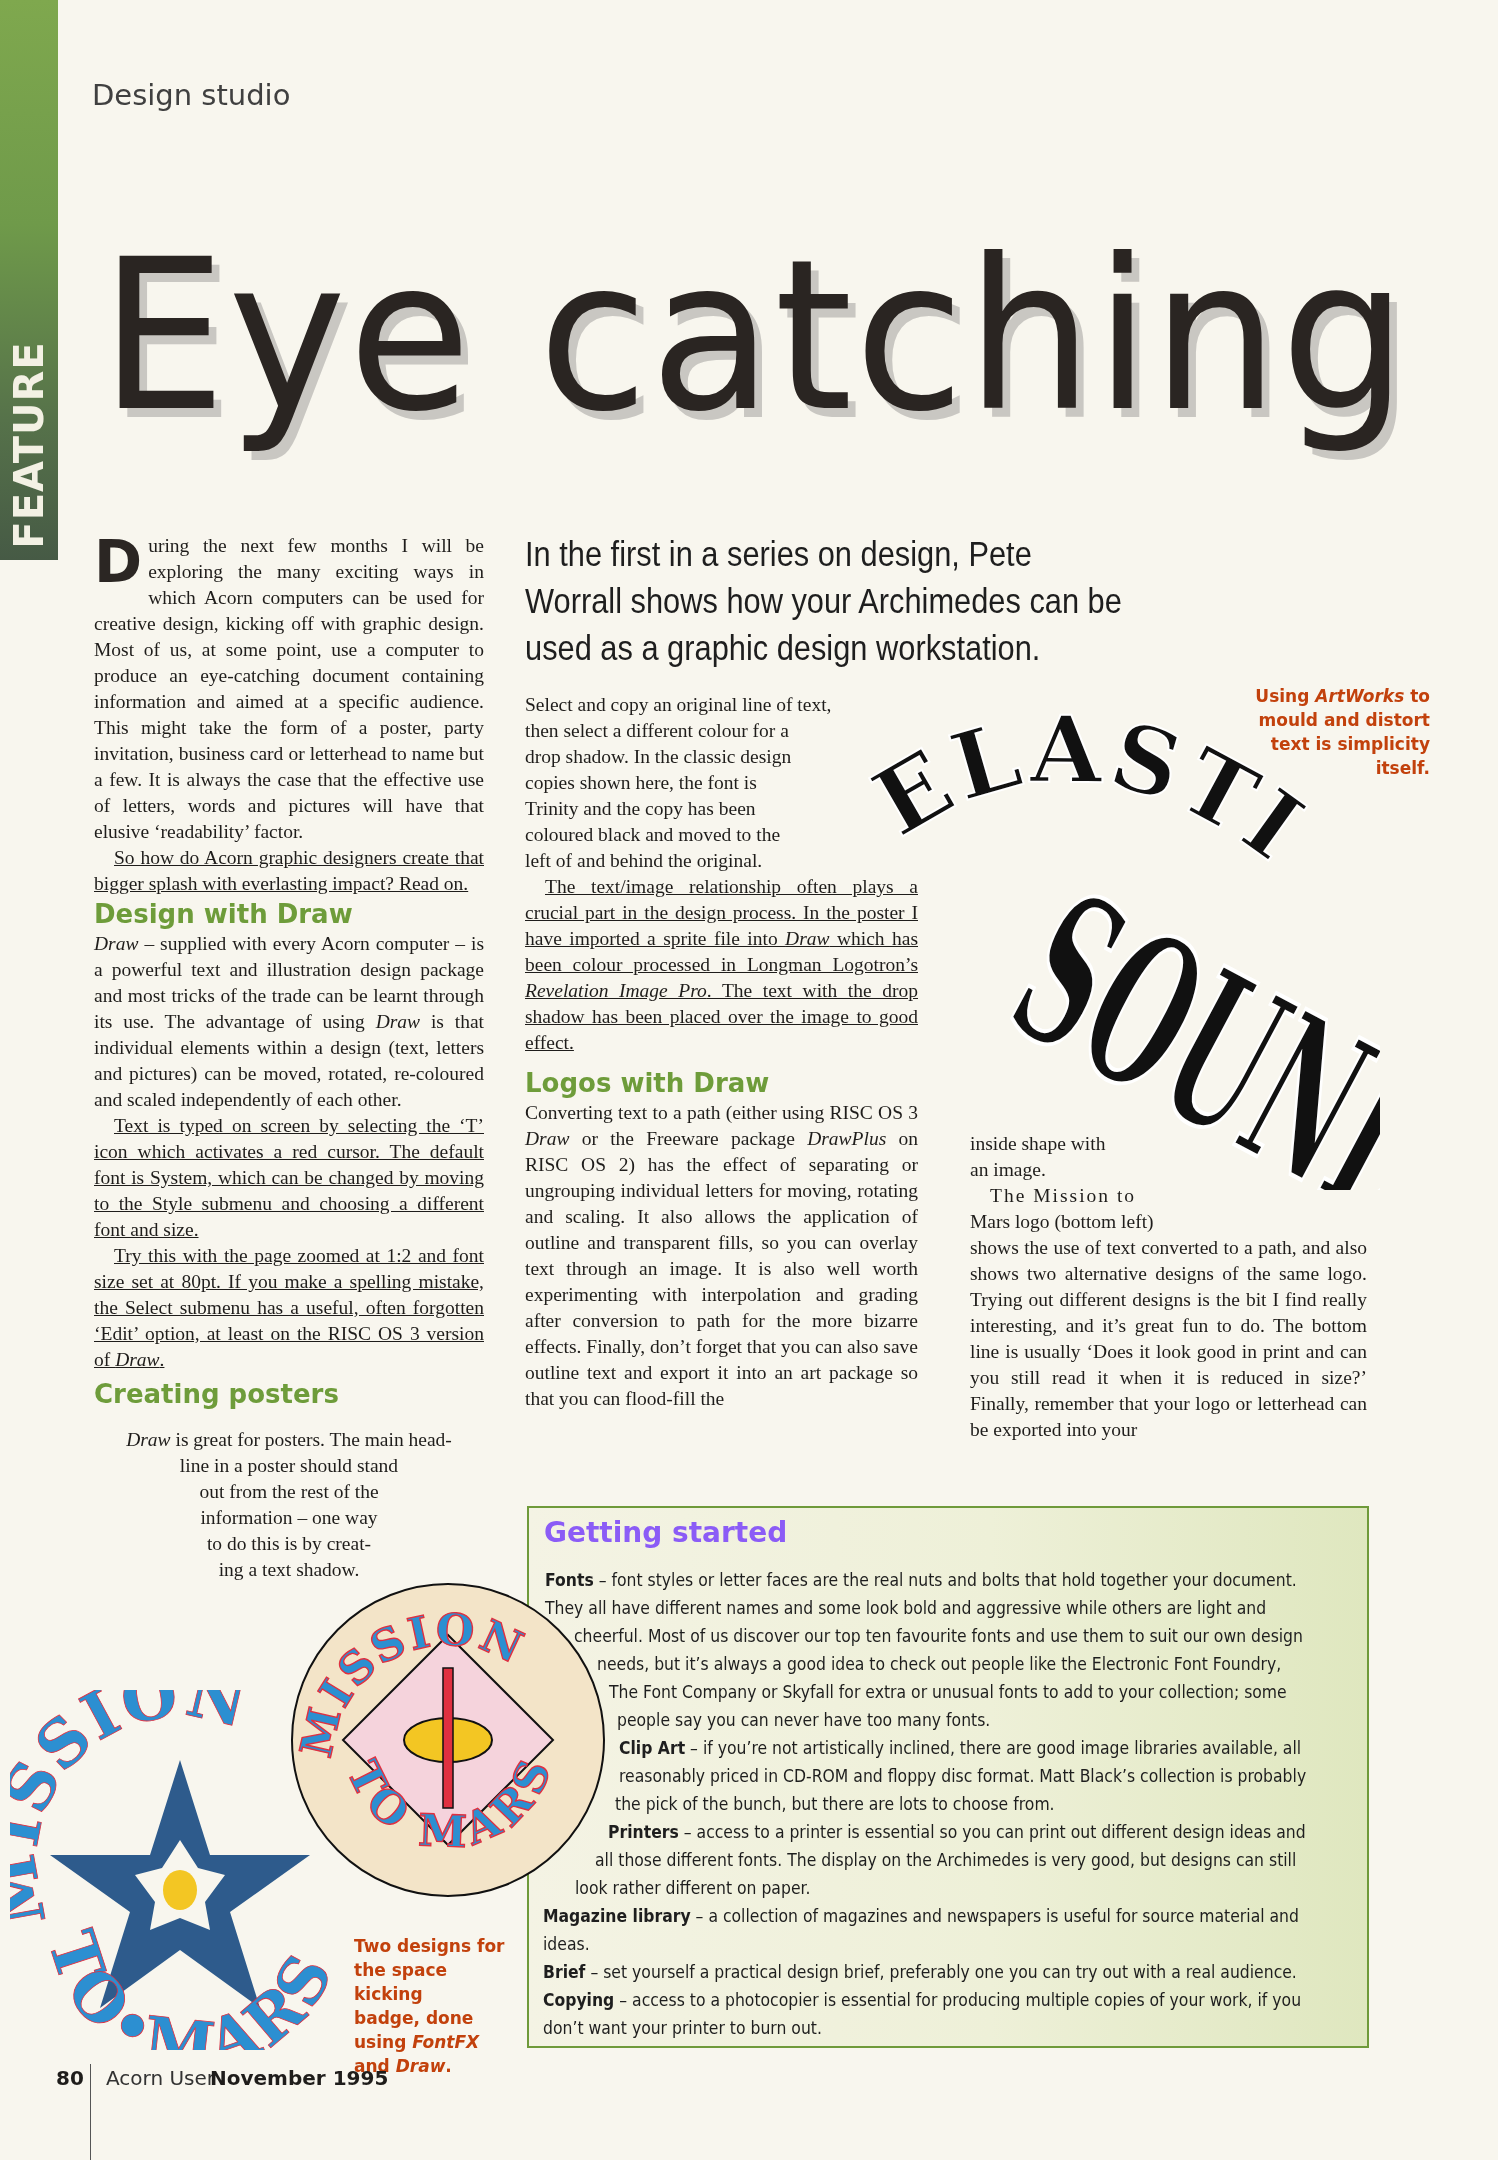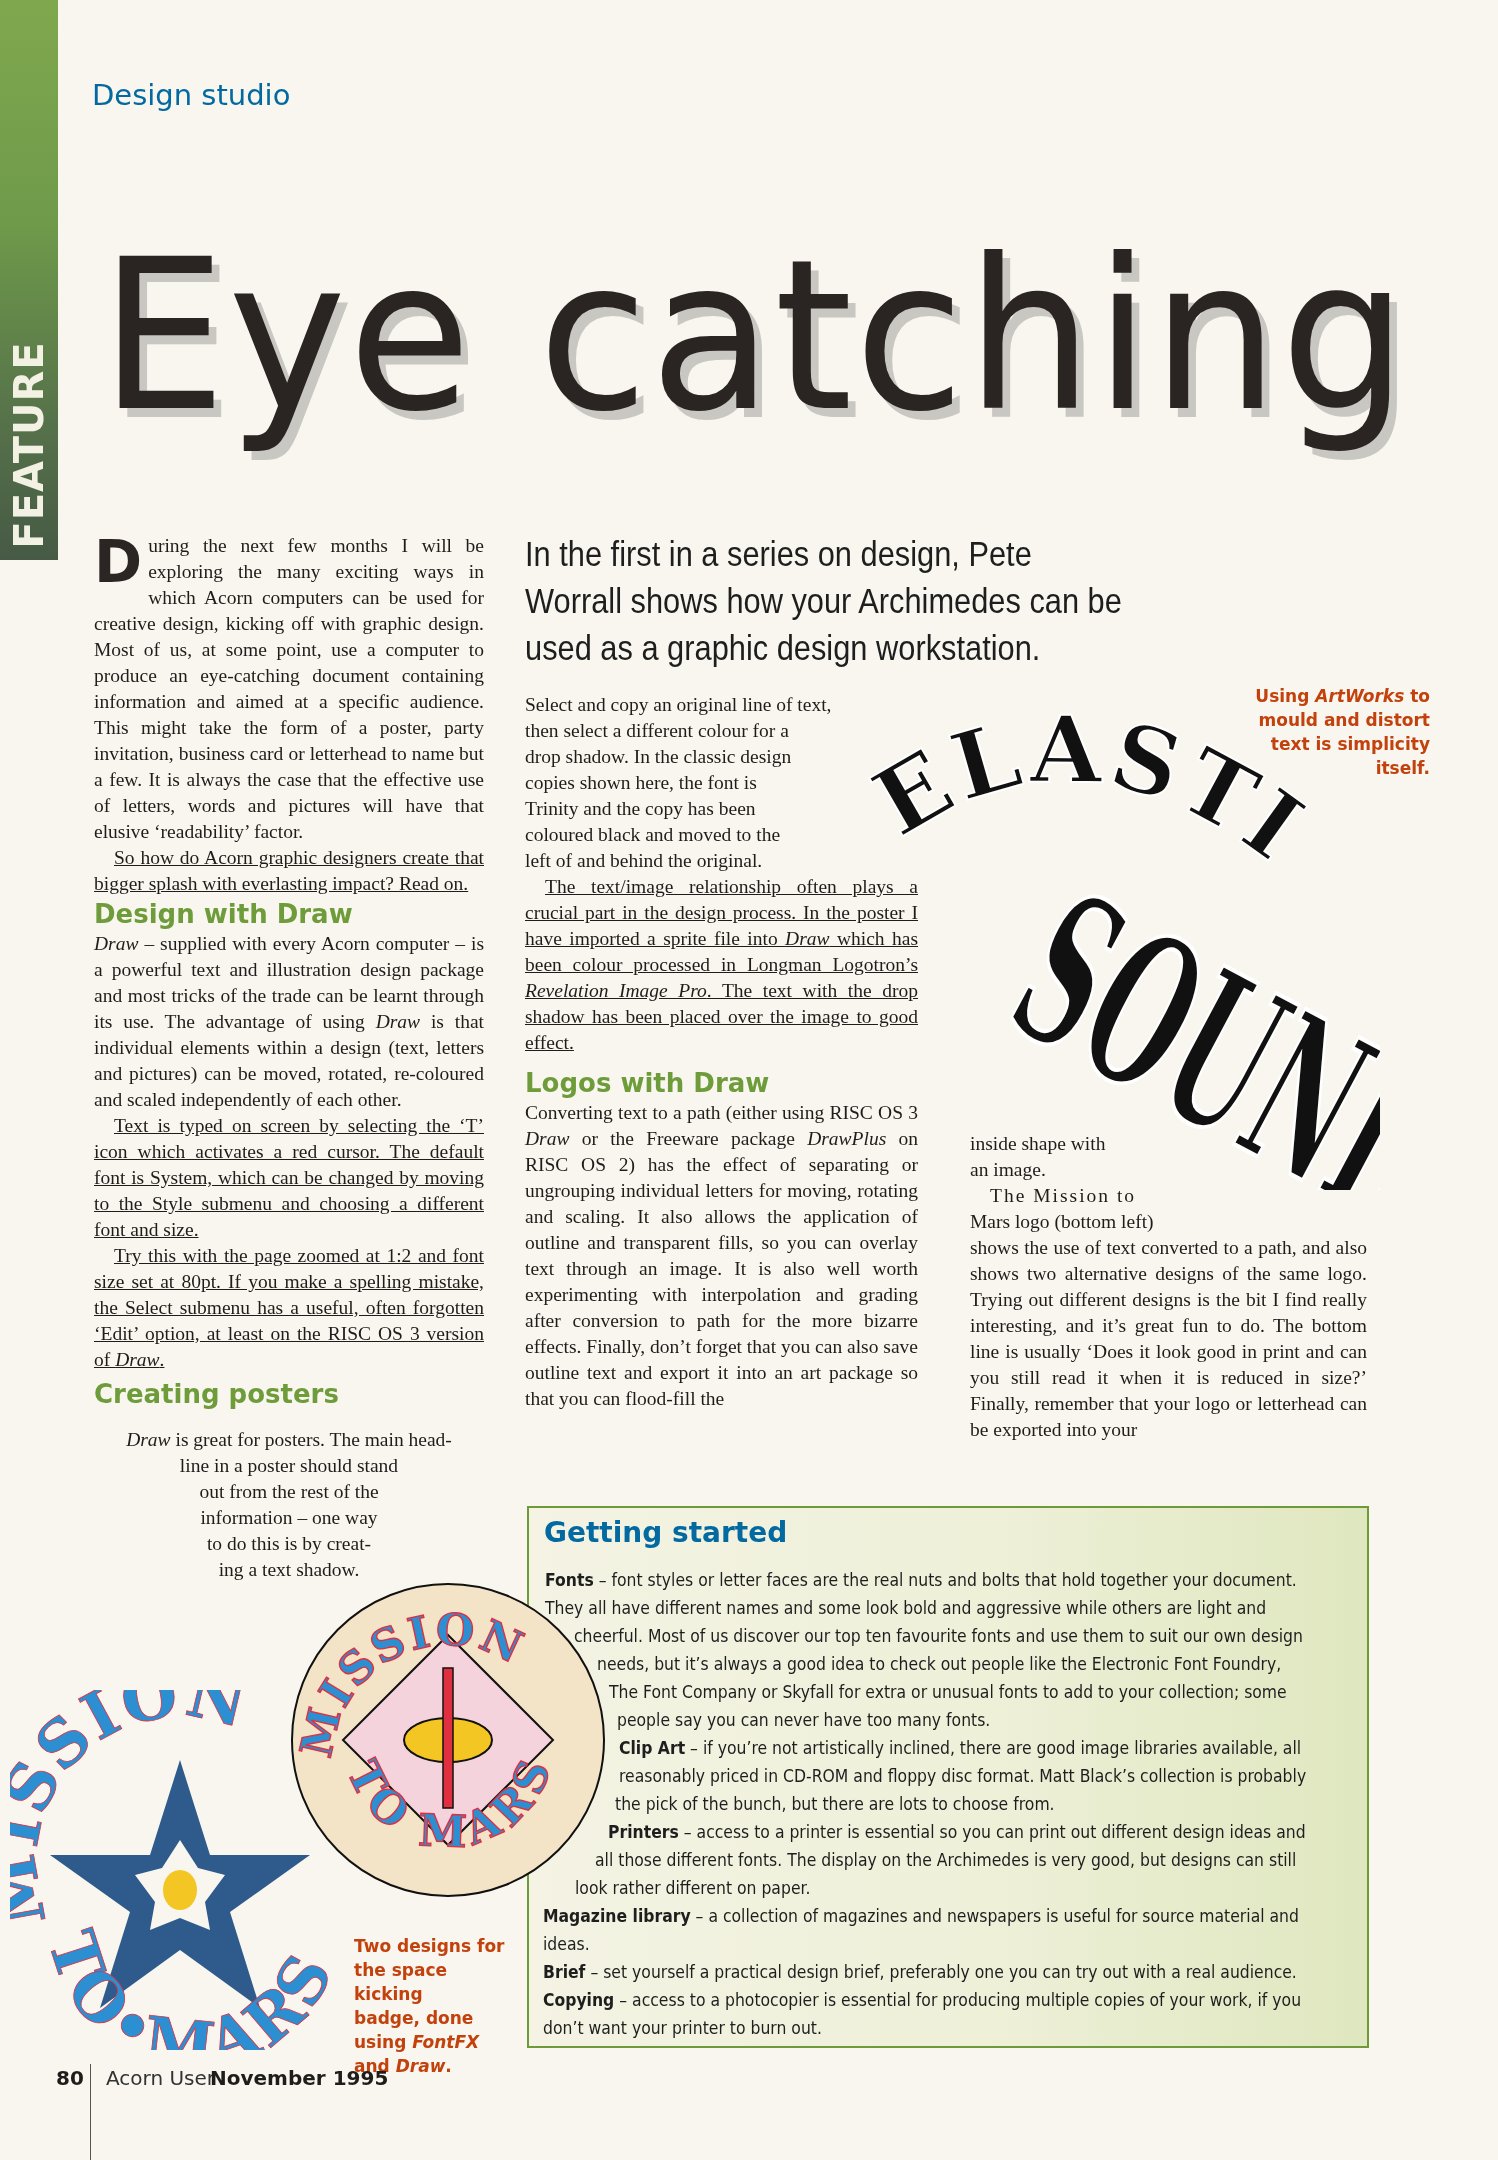--- a/index.html
+++ b/index.html
@@ -17,21 +17,21 @@
     left:0; top:330px; width:58px; height:230px;
     display:flex; align-items:center; justify-content:center;
   }
   .feature-label span {
     display:block; transform:rotate(-90deg); white-space:nowrap;
     font-family:"DejaVu Sans", sans-serif; font-weight:bold;
     font-size:40px; letter-spacing:1px; color:#f3f1e4;
   }
   .section-label {
     left:92px; top:78px; font-family:"DejaVu Sans", sans-serif;
-    font-size:29px; color:#0369a1;
+    font-size:29px; color:#404040;
   }
   .headline {
     left:100px; top:232px; font-family:"DejaVu Sans", sans-serif;
     font-size:208px; line-height:1; letter-spacing:2px; color:#2a2522;
     text-shadow:8px 9px 0 #c9c7c2;
     transform:scaleX(0.96); transform-origin:left top;
   }
   .standfirst {
     left:525px; top:530px; width:680px;
     font-family:"Liberation Sans", sans-serif; font-size:35px;
@@ -59,21 +59,21 @@
   }
   .artworks-caption { left:1200px; top:684px; width:230px; text-align:right; }
   .badge-caption { left:354px; top:1934px; width:160px; font-weight:bold; font-size:17px; line-height:24px; }
   .gs-box {
     left:527px; top:1506px; width:838px; height:538px;
     border:2px solid #6f9a3a;
     background:linear-gradient(90deg,#f4f3e4 0%,#eef0d8 55%,#dfe7bf 100%);
   }
   .gs-title {
     left:544px; top:1516px;
-    font-family:"DejaVu Sans", sans-serif; font-weight:bold; font-size:28px; color:#0369a1;
+    font-family:"DejaVu Sans", sans-serif; font-weight:bold; font-size:28px; color:#8b5cf6;
   }
   .gs-line {
     font-family:"DejaVu Sans", sans-serif; font-size:17px; line-height:28px;
     color:#1e1e1e; white-space:nowrap; transform:scaleX(0.92); transform-origin:left top;
   }
   .gs-line b { font-weight:bold; }
   .footer-page {
     left:56px; top:2066px; font-family:"DejaVu Sans", sans-serif;
     font-weight:bold; font-size:20px;
   }

